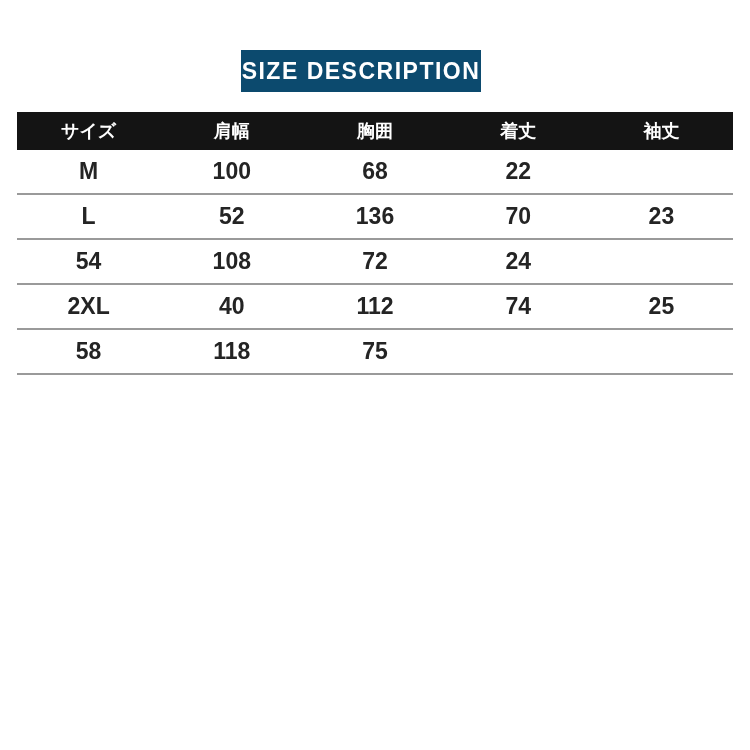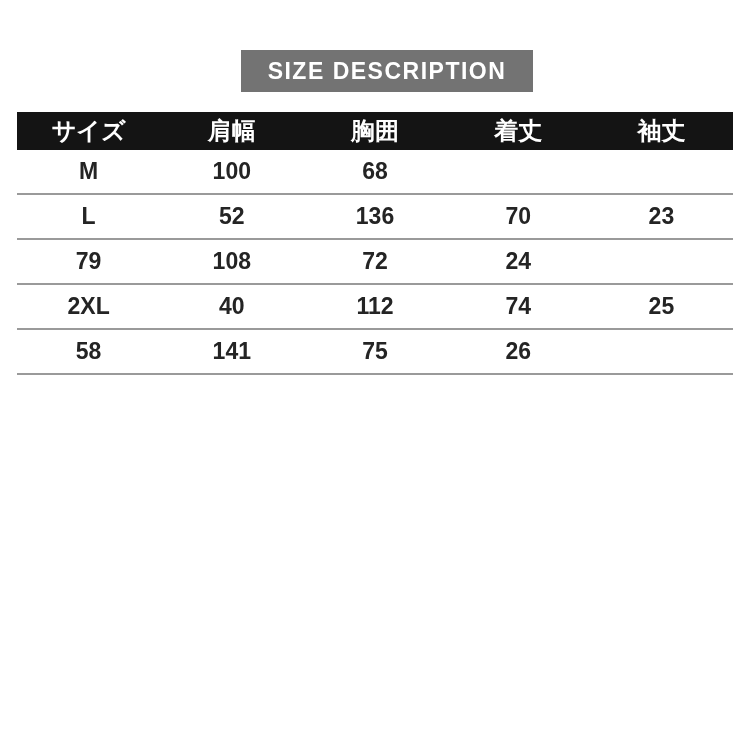--- a/index.html
+++ b/index.html
@@ -12,23 +12,23 @@
     width: 750px;
     height: 750px;
     background: #ffffff;
     overflow: hidden;
     font-family: "Liberation Sans", "DejaVu Sans", sans-serif;
   }
   .title-banner {
     position: absolute;
     left: 241px;
     top: 50px;
-    width: 292px;
+    width: 240px;
     height: 42px;
-    background: #737373;
+    background: #0c4a6e;
     color: #ffffff;
     display: flex;
     align-items: center;
     justify-content: center;
     font-size: 23px;
     font-weight: bold;
     letter-spacing: 1.5px;
     white-space: nowrap;
   }
   .size-table {
@@ -37,21 +37,21 @@
     top: 112px;
     width: 716px;
   }
   .thead {
     display: grid;
     grid-template-columns: repeat(5, 1fr);
     height: 38px;
     align-items: center;
     background: #141414;
     color: #ffffff;
-    font-size: 24px;
+    font-size: 18px;
     font-weight: bold;
     text-align: center;
   }
   .trow {
     display: grid;
     grid-template-columns: repeat(5, 1fr);
     height: 45px;
     box-sizing: border-box;
     align-items: center;
     text-align: center;
@@ -79,46 +79,46 @@
       <div class="cell">肩幅</div>
       <div class="cell">胸囲</div>
       <div class="cell">着丈</div>
       <div class="cell">袖丈</div>
     </div>
 
     <div class="trow">
       <div class="cell">M</div>
       <div class="cell">100</div>
       <div class="cell">68</div>
+      <div class="cell">22</div>
     </div>
 
     <div class="trow">
       <div class="cell">L</div>
       <div class="cell">52</div>
       <div class="cell">136</div>
       <div class="cell">70</div>
       <div class="cell">23</div>
     </div>
 
     <div class="trow">
-      <div class="cell">79</div>
+      <div class="cell">54</div>
       <div class="cell">108</div>
       <div class="cell">72</div>
       <div class="cell">24</div>
     </div>
 
     <div class="trow">
       <div class="cell">2XL</div>
       <div class="cell">40</div>
       <div class="cell">112</div>
       <div class="cell">74</div>
       <div class="cell">25</div>
     </div>
 
     <div class="trow">
       <div class="cell">58</div>
-      <div class="cell">141</div>
+      <div class="cell">118</div>
       <div class="cell">75</div>
-      <div class="cell">26</div>
     </div>
 
   </div>
 </div>
 
 </body></html>

